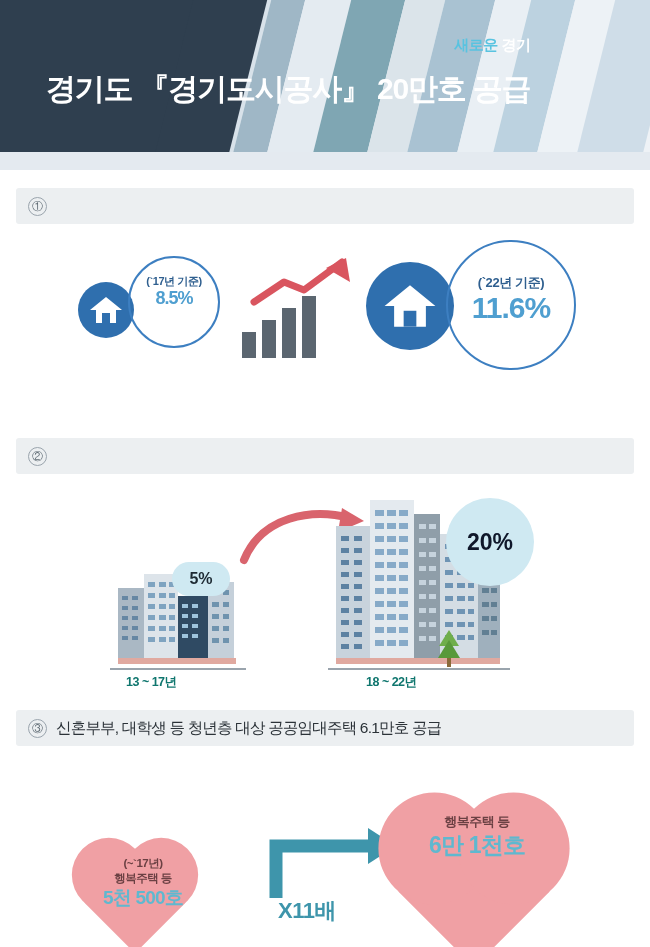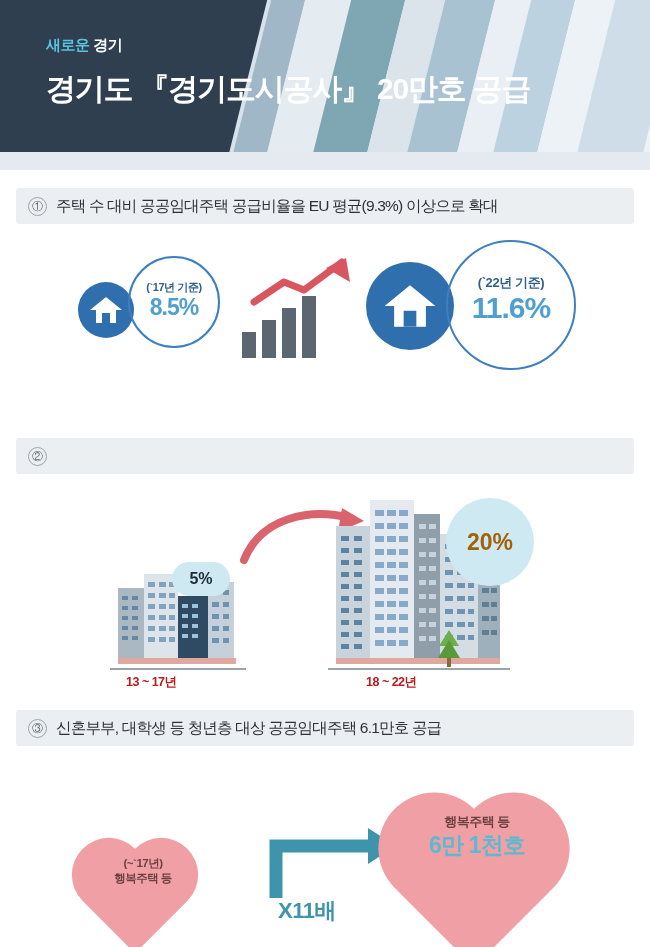--- a/index.html
+++ b/index.html
@@ -52,20 +52,21 @@
     position: absolute;
     left: 46px;
     top: 36px;
     z-index: 5;
   }
   .eyebrow {
     font-size: 15px;
     font-weight: bold;
     letter-spacing: -0.5px;
     margin-bottom: 14px;
+    text-align: right;
   }
   .eyebrow .e1 { color: #59c3e0; }
   .eyebrow .e2 { color: #ffffff; }
   .main-title {
     font-size: 30px;
     font-weight: bold;
     color: #ffffff;
     letter-spacing: -1.2px;
     white-space: nowrap;
   }
@@ -118,21 +119,21 @@
     color: #2f5f8f;
     font-weight: bold;
     letter-spacing: -0.4px;
   }
   .lbl-yr-lg { font-size: 13px; }
   .pct {
     color: #4f9fd0;
     font-weight: bold;
     letter-spacing: -1px;
   }
-  .pct-sm { font-size: 23px; line-height: 1.05; }
+  .pct-sm { font-size: 18px; line-height: 1.05; }
   .pct-lg { font-size: 30px; line-height: 1.05; }
   .house {
     position: absolute;
     border-radius: 50%;
     background: #2f6fae;
     display: flex;
     align-items: center;
     justify-content: center;
   }
   .house-sm { left: 78px; top: 42px; width: 56px; height: 56px; }
@@ -152,21 +153,21 @@
   .bldg-body { position: absolute; }
   .axis-line {
     position: absolute;
     background: #9aa4ad;
     height: 1.5px;
   }
   .yr-label {
     position: absolute;
     font-size: 12.5px;
     font-weight: bold;
-    color: #b91c1c;
+    color: #0f766e;
     letter-spacing: -0.5px;
   }
   .pill {
     position: absolute;
     background: #cfe9f2;
     border-radius: 30px;
     display: flex;
     align-items: center;
     justify-content: center;
     font-weight: bold;
@@ -177,21 +178,21 @@
     position: absolute;
     left: 446px; top: 8px;
     width: 88px; height: 88px;
     border-radius: 50%;
     background: #cfe9f2;
     display: flex;
     align-items: center;
     justify-content: center;
     font-size: 23px;
     font-weight: bold;
-    color: #a16207;
+    color: #0f172a;
   }
   .s2-note {
     position: absolute;
     left: 240px; top: 60px;
     text-align: center;
     color: #d96b74;
     font-weight: bold;
     letter-spacing: -0.6px;
     line-height: 1.35;
   }
@@ -267,34 +268,33 @@
     <div class="eyebrow">
       <span class="e1">새로운</span>
       <span class="e2">경기</span>
     </div>
     <div class="main-title">경기도 『경기도시공사』 20만호 공급</div>
   </div>
 </div>
 
 <div class="sec-head" style="top:188px;">
   <div class="num-circle">①</div>
-  <div class="sec-text">주택 수 대비 공공임대주택 공급비율을 EU 평균(9.3%) 이상으로 확대</div>
 </div>
 
 <div class="s1">
 
   <div class="house house-sm">
     <svg width="34" height="30" viewBox="0 0 34 30" aria-hidden="true">
       <polygon points="17,2 33,15 27,15 27,28 7,28 7,15 1,15" fill="#ffffff"></polygon>
       <rect x="13" y="18" width="8" height="10" fill="#2f6fae"></rect>
     </svg>
   </div>
 
   <div class="circ circ-small">
-    <div class="lbl-yr" style="margin-top:22px;">(`17년 기준)</div>
+    <div class="lbl-yr" style="margin-top:16px;">(`17년 기준)</div>
     <div class="pct pct-sm">8.5%</div>
   </div>
 
   <div class="bars">
     <div class="bar" style="left:2px;width:14px;height:26px;"></div>
     <div class="bar" style="left:22px;width:14px;height:38px;"></div>
     <div class="bar" style="left:42px;width:14px;height:50px;"></div>
     <div class="bar" style="left:62px;width:14px;height:62px;"></div>
   </div>
 
@@ -547,20 +547,21 @@
   <div class="num-circle">③</div>
   <div class="sec-text">신혼부부, 대학생 등 청년층 대상 공공임대주택 6.1만호 공급</div>
 </div>
 
 <div class="s3">
 
   <div class="heart heart-sm"></div>
   <div class="heart-text heart-text-sm">
     <div class="ht-line">(~`17년)</div>
     <div class="ht-line">행복주택 등</div>
+    <div class="ht-big">5천 500호</div>
   </div>
 
   <svg class="teal-arrow" viewBox="0 0 132 70">
     <path d="M8,66 L8,18 L108,18" stroke="#3e95ab" stroke-width="13" fill="none" stroke-linecap="square"></path>
     <polygon points="128,18 100,36 100,0" fill="#3e95ab"></polygon>
   </svg>
   <div class="x11">X11배</div>
 
   <div class="heart heart-lg"></div>
   <div class="heart-text heart-text-lg">

